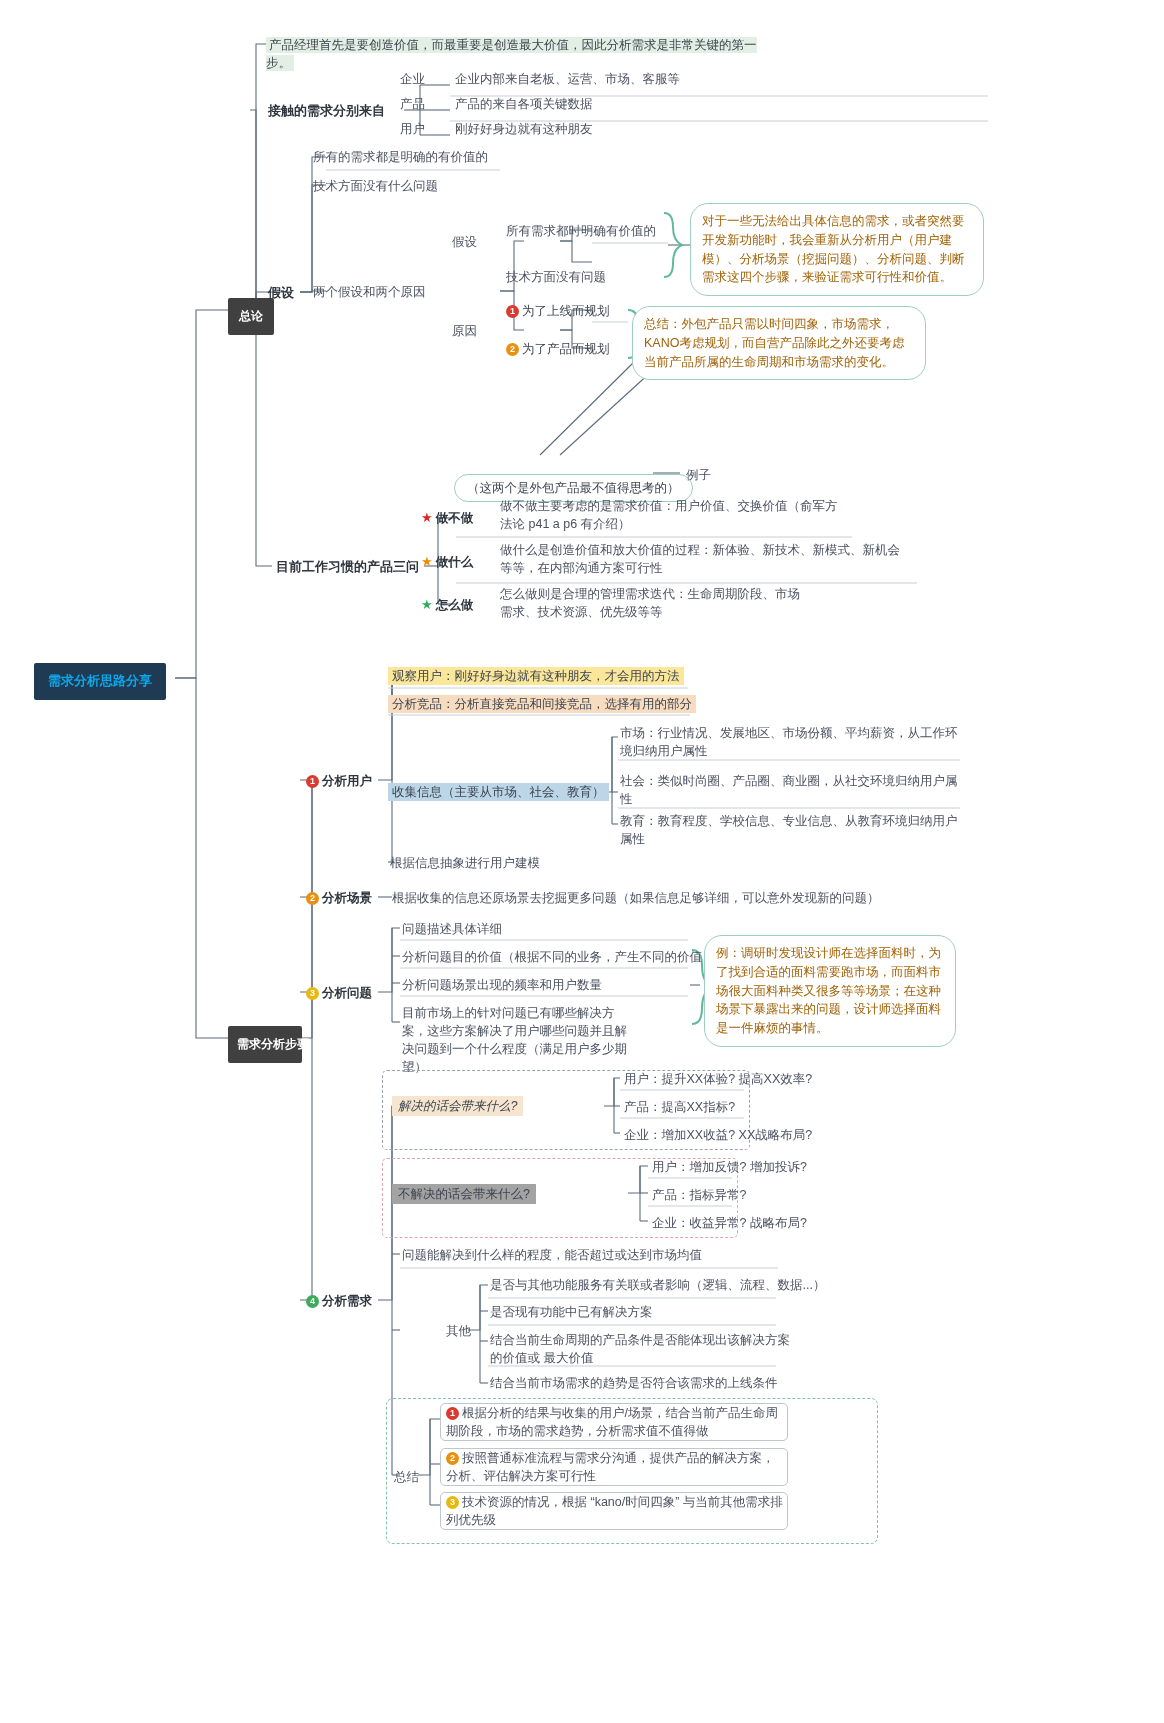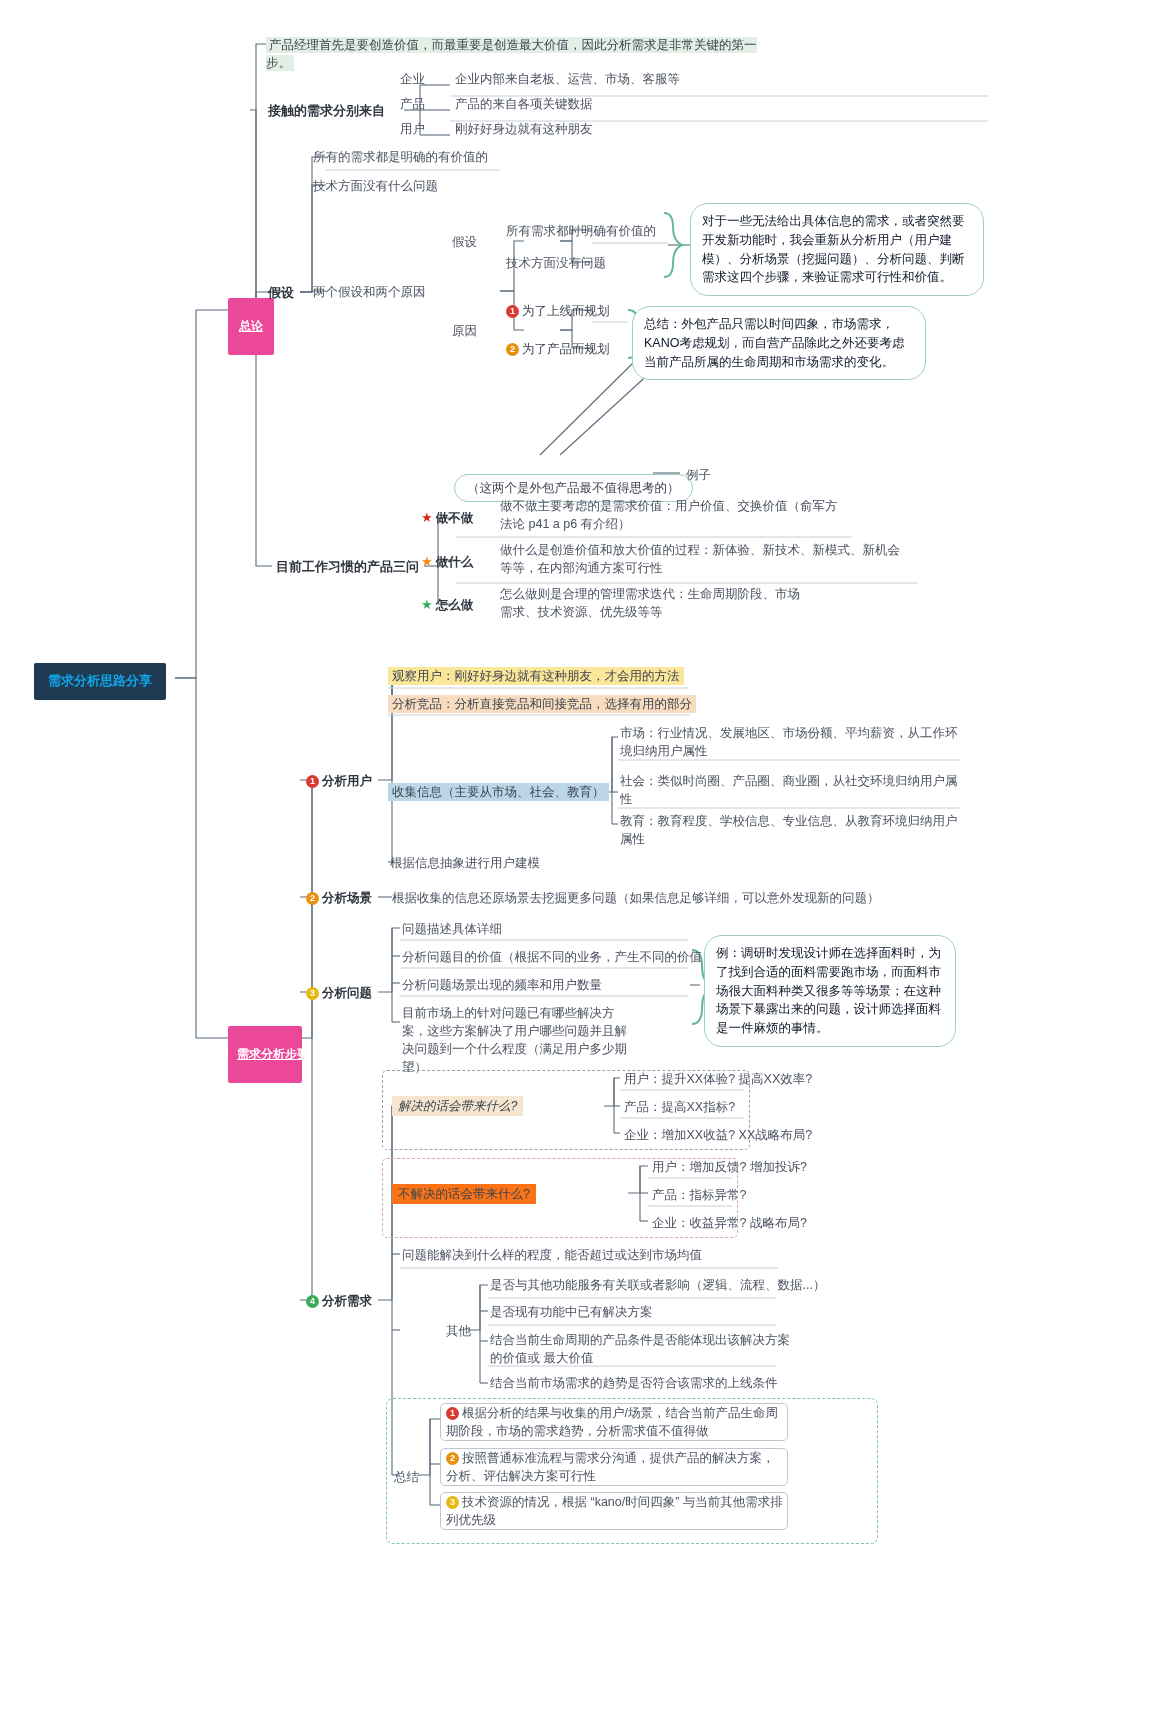--- a/index.html
+++ b/index.html
@@ -16,41 +16,41 @@
 
   .node { position:absolute; line-height:1.45; }
 
   
   .root {
     background:#1f3b53; color:#0ea5e9; font-weight:bold; font-size:13px;
     padding:9px 14px; border-radius:2px; white-space:nowrap;
   }
   
   .branchlbl {
-    background:#ec4899; color:#ffffff; font-weight:bold; font-size:12px;
-    padding:20px 9px; border-radius:2px; white-space:nowrap; text-align:center;text-decoration:underline;
+    background:#404040; color:#ffffff; font-weight:bold; font-size:12px;
+    padding:10px 9px; border-radius:2px; white-space:nowrap; text-align:center;
   }
   
   .topic { font-weight:bold; font-size:13px; color:#2f3640; white-space:nowrap; }
   .topic-sm { font-weight:bold; font-size:12.5px; color:#2f3640; white-space:nowrap; }
   .plain { color:#4a5160; white-space:nowrap; }
   .wrap { color:#4a5160; }
 
   
   .hl-green  { background:#e3efe4; padding:1px 3px; }
   .hl-yellow { background:#fbe79a; padding:2px 4px; }
   .hl-orange { background:#f7dcc0; padding:2px 4px; }
   .hl-blue   { background:#bcd6e8; padding:2px 4px; }
   .hl-peach  { background:#f6e6cf; padding:3px 6px; }
-  .hl-mint   { background:#f97316; padding:3px 6px; }
+  .hl-mint   { background:#a3a3a3; padding:3px 6px; }
 
   
   .callout {
     border:1px solid #9ecdc2; border-radius:18px; padding:8px 11px;
-    background:#fff; color:#0f172a; line-height:1.5;
+    background:#fff; color:#a16207; line-height:1.5;
   }
   .pill {
     border:1px solid #9ecdc2; border-radius:14px; padding:4px 12px;
     background:#fff; white-space:nowrap;margin-top:12px;
   }
   .dashbox-mint { border:1px dashed #7fc3a8; border-radius:7px; }
   .dashbox-gray { border:1px dashed #9aa3ad; border-radius:5px; }
   .dashbox-pink { border:1px dashed #d9a7ad; border-radius:5px; }
 
   
@@ -219,21 +219,21 @@
 <div class="node plain" style="left:400px; top:120px;">用户</div>
 <div class="node plain" style="left:455px; top:120px;">刚好好身边就有这种朋友</div>
 
 <div class="node topic" style="left:268px; top:284px;">假设</div>
 <div class="node plain" style="left:313px; top:148px;">所有的需求都是明确的有价值的</div>
 <div class="node plain" style="left:313px; top:177px;">技术方面没有什么问题</div>
 <div class="node plain" style="left:313px; top:283px;">两个假设和两个原因</div>
 
 <div class="node plain" style="left:452px; top:233px;">假设</div>
 <div class="node plain" style="left:506px; top:222px;">所有需求都时明确有价值的</div>
-<div class="node plain" style="left:506px; top:254px;">技术方面没有问题</div>
+<div class="node plain" style="left:506px; top:268px;">技术方面没有问题</div>
 
 <div class="node plain" style="left:452px; top:322px;">原因</div>
 <div class="node" style="left:506px; top:302px;">
   <span class="num n-red">1</span><span>为了上线而规划</span>
 </div>
 <div class="node" style="left:506px; top:340px;">
   <span class="num n-orange">2</span><span>为了产品而规划</span>
 </div>
 
 <div class="node callout" style="left:690px; top:203px; width:294px;">对于一些无法给出具体信息的需求，或者突然要开发新功能时，我会重新从分析用户（用户建模）、分析场景（挖掘问题）、分析问题、判断需求这四个步骤，来验证需求可行性和价值。</div>

